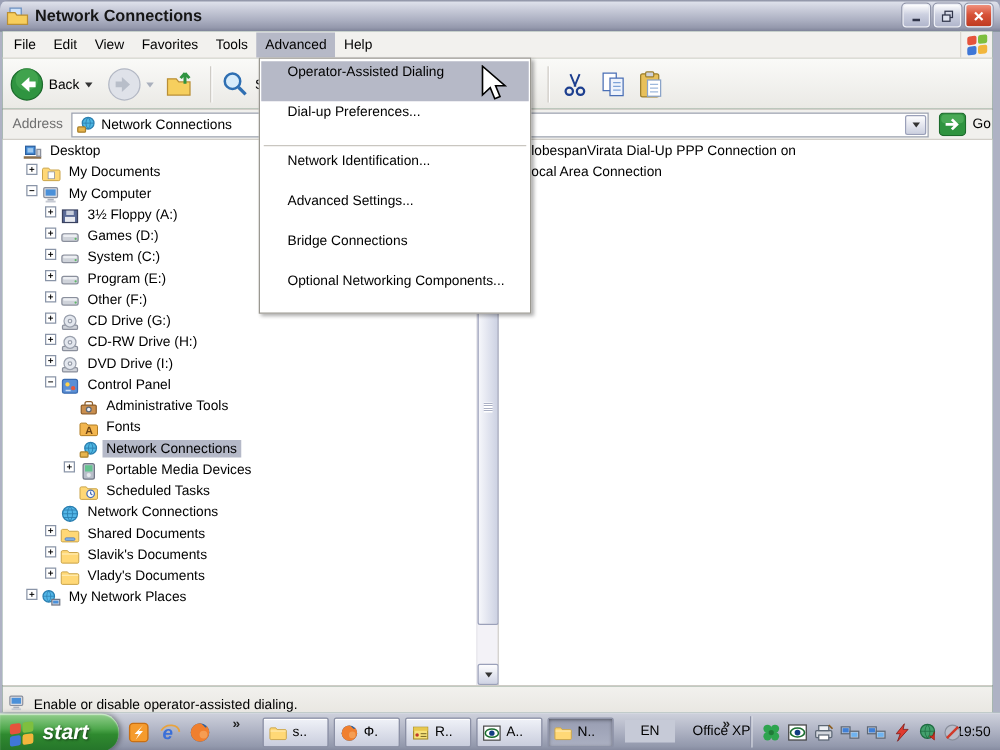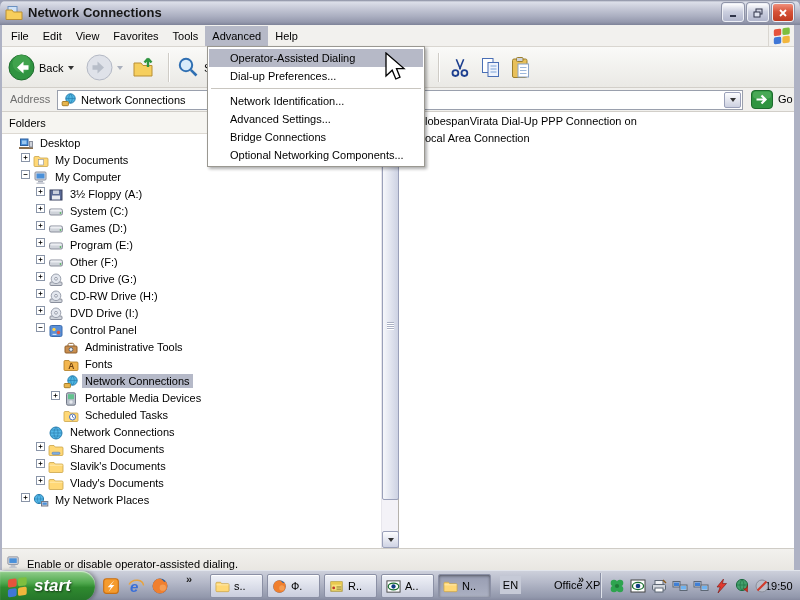--- a/index.html
+++ b/index.html
@@ -65,42 +65,42 @@
 .content-pane{flex:1;position:relative;background:#fff}
 .content-item{position:absolute;left:26px;white-space:nowrap}
 .content-item:nth-child(1){top:3px}
 .content-item:nth-child(2){top:20px}
 
 
 .statusbar{height:22px;background:linear-gradient(#f2f1ee,#e9e7e2);border-top:1px solid #cfccc6;display:flex;align-items:flex-end;gap:6px;padding-left:4px}
 
 
 .menu{position:absolute;left:207px;top:46px;width:218px;background:#fff;border:1px solid #9a9891;box-shadow:2px 2px 3px rgba(0,0,0,.32);padding:2px 1px;z-index:50}
-.menu-item{height:18px;line-height:18px;padding-left:21px;white-space:nowrap;cursor:default}
+.menu-item{height:32px;line-height:18px;padding-left:21px;white-space:nowrap;cursor:default}
 .menu-item.hl{background:#b6b9c7}
 .msep{height:1px;background:#c9c6c0;margin:3px 2px}
 .cursor{position:absolute;left:383px;top:52px;z-index:60}
 
 
 .taskbar{position:absolute;left:0;top:570px;width:800px;height:30px;
   background:linear-gradient(#cdd0db,#b4b8c8 40%,#9298ac 90%,#868ba0);border-top:1px solid #e2e5ec}
 .start-btn{position:absolute;left:0;top:0;height:30px;width:95px;border-radius:0 14px 14px 0;
   background:linear-gradient(#94cf8e,#4fa84d 40%,#2f8a2f 55%,#25742a);
   box-shadow:inset 0 1px 1px rgba(255,255,255,.6),2px 0 4px rgba(0,0,0,.35);
   display:flex;align-items:center;gap:5px;padding-left:7px;color:#fff;font-weight:bold;font-style:italic;font-size:17px;
   text-shadow:1px 1px 2px rgba(0,0,0,.55)}
 .ql-icon{position:absolute;top:6px;width:18px;height:18px}
 .chev{position:absolute;top:2px;font-weight:bold;font-size:11px;color:#222;letter-spacing:-1px}
 .task-btn{position:absolute;top:3px;width:53px;height:24px;border-radius:2px;border:1px solid #8b90a5;
   background:linear-gradient(#f0f2f8,#c9cddd);box-shadow:inset 0 1px 0 #fff;
   display:flex;align-items:center;gap:4px;padding-left:4px}
 .task-btn.active{background:linear-gradient(#989db2,#abb0c2);box-shadow:inset 0 1px 3px rgba(0,0,0,.45)}
 .task-icon{width:15px;height:15px;flex:none}
 .task-label{overflow:hidden;white-space:nowrap}
-.lang-box{position:absolute;left:500px;top:5px;width:21px;height:18px;background:#c6cad7;display:flex;align-items:center;justify-content:center}
+.lang-box{position:absolute;left:500px;top:5px;width:40px;height:18px;background:#c6cad7;display:flex;align-items:center;justify-content:center}
 .kbd-label{position:absolute;left:554px;top:8px}
 .tray-sep{position:absolute;left:600px;top:2px;bottom:2px;width:1px;background:#8b90a5;box-shadow:1px 0 0 #dfe2ea}
 .tray-icon{position:absolute;top:7px;width:16px;height:16px}
 .clock{position:absolute;left:765px;top:9px}
 svg{display:block}
 </style>
 </head>
 <body>
 
 <div class="window">
@@ -232,23 +232,20 @@
             <rect x=".5" y=".5" width="21" height="18" rx="3.5" fill="#2f9440" stroke="#1d6b2c"></rect>
             <rect x="2" y="1.5" width="18" height="7" rx="3" fill="#5cb765" opacity=".6"></rect>
             <path d="M5.5 9.5h8M10.5 5.5l4 4-4 4" stroke="#fff" stroke-width="2.2" fill="none"></path>
           </svg>
       </span>
       <span class="go-label">Go</span>
     </div>
 
     <div class="main">
       <div class="folders-pane">
-        <div class="folders-header">
-          <span>Folders</span>
-        </div>
         <div class="tree" id="folder-tree">
             <div class="tree-row">
               <span style="width: 4px;"></span>
               <span class="expander"></span>
               <span class="ticon">
                 <svg viewBox="0 0 16 16">
                   <rect x="1" y="11" width="14" height="2" fill="#8a6f4e"></rect>
                   <rect x="2.5" y="3" width="7.5" height="6.5" fill="#4a90d9" stroke="#2c5f9e"></rect>
                   <rect x="4" y="4.5" width="4.5" height="3.5" fill="#9cc8f0"></rect>
                   <rect x="11.5" y="5.5" width="3" height="5.5" fill="#cfd3da" stroke="#8a8f9c"></rect>
@@ -311,37 +308,37 @@
                   <path d="M2 4.5h5M4.5 2v5" stroke="#000" stroke-width="1"></path>
                 </svg>
               </span>
               <span class="ticon">
                 <svg viewBox="0 0 16 16">
                   <rect x="1.5" y="5" width="13" height="6" rx="1.5" fill="#cfd3da" stroke="#8a8f9c"></rect>
                   <rect x="2.5" y="5.5" width="11" height="2" rx="1" fill="#eceef2"></rect>
                   <circle cx="12.5" cy="9" r=".9" fill="#5cb765"></circle>
                 </svg>
               </span>
-              <span class="tlabel">System (C:)</span>
+              <span class="tlabel">Games (D:)</span>
             </div>
             <div class="tree-row">
               <span style="width: 34px;"></span>
               <span class="expander box">
                 <svg viewBox="0 0 9 9" width="9" height="9">
                   <path d="M2 4.5h5M4.5 2v5" stroke="#000" stroke-width="1"></path>
                 </svg>
               </span>
               <span class="ticon">
                 <svg viewBox="0 0 16 16">
                   <rect x="1.5" y="5" width="13" height="6" rx="1.5" fill="#cfd3da" stroke="#8a8f9c"></rect>
                   <rect x="2.5" y="5.5" width="11" height="2" rx="1" fill="#eceef2"></rect>
                   <circle cx="12.5" cy="9" r=".9" fill="#5cb765"></circle>
                 </svg>
               </span>
-              <span class="tlabel">Games (D:)</span>
+              <span class="tlabel">System (C:)</span>
             </div>
             <div class="tree-row">
               <span style="width: 34px;"></span>
               <span class="expander box">
                 <svg viewBox="0 0 9 9" width="9" height="9">
                   <path d="M2 4.5h5M4.5 2v5" stroke="#000" stroke-width="1"></path>
                 </svg>
               </span>
               <span class="ticon">
                 <svg viewBox="0 0 16 16">

